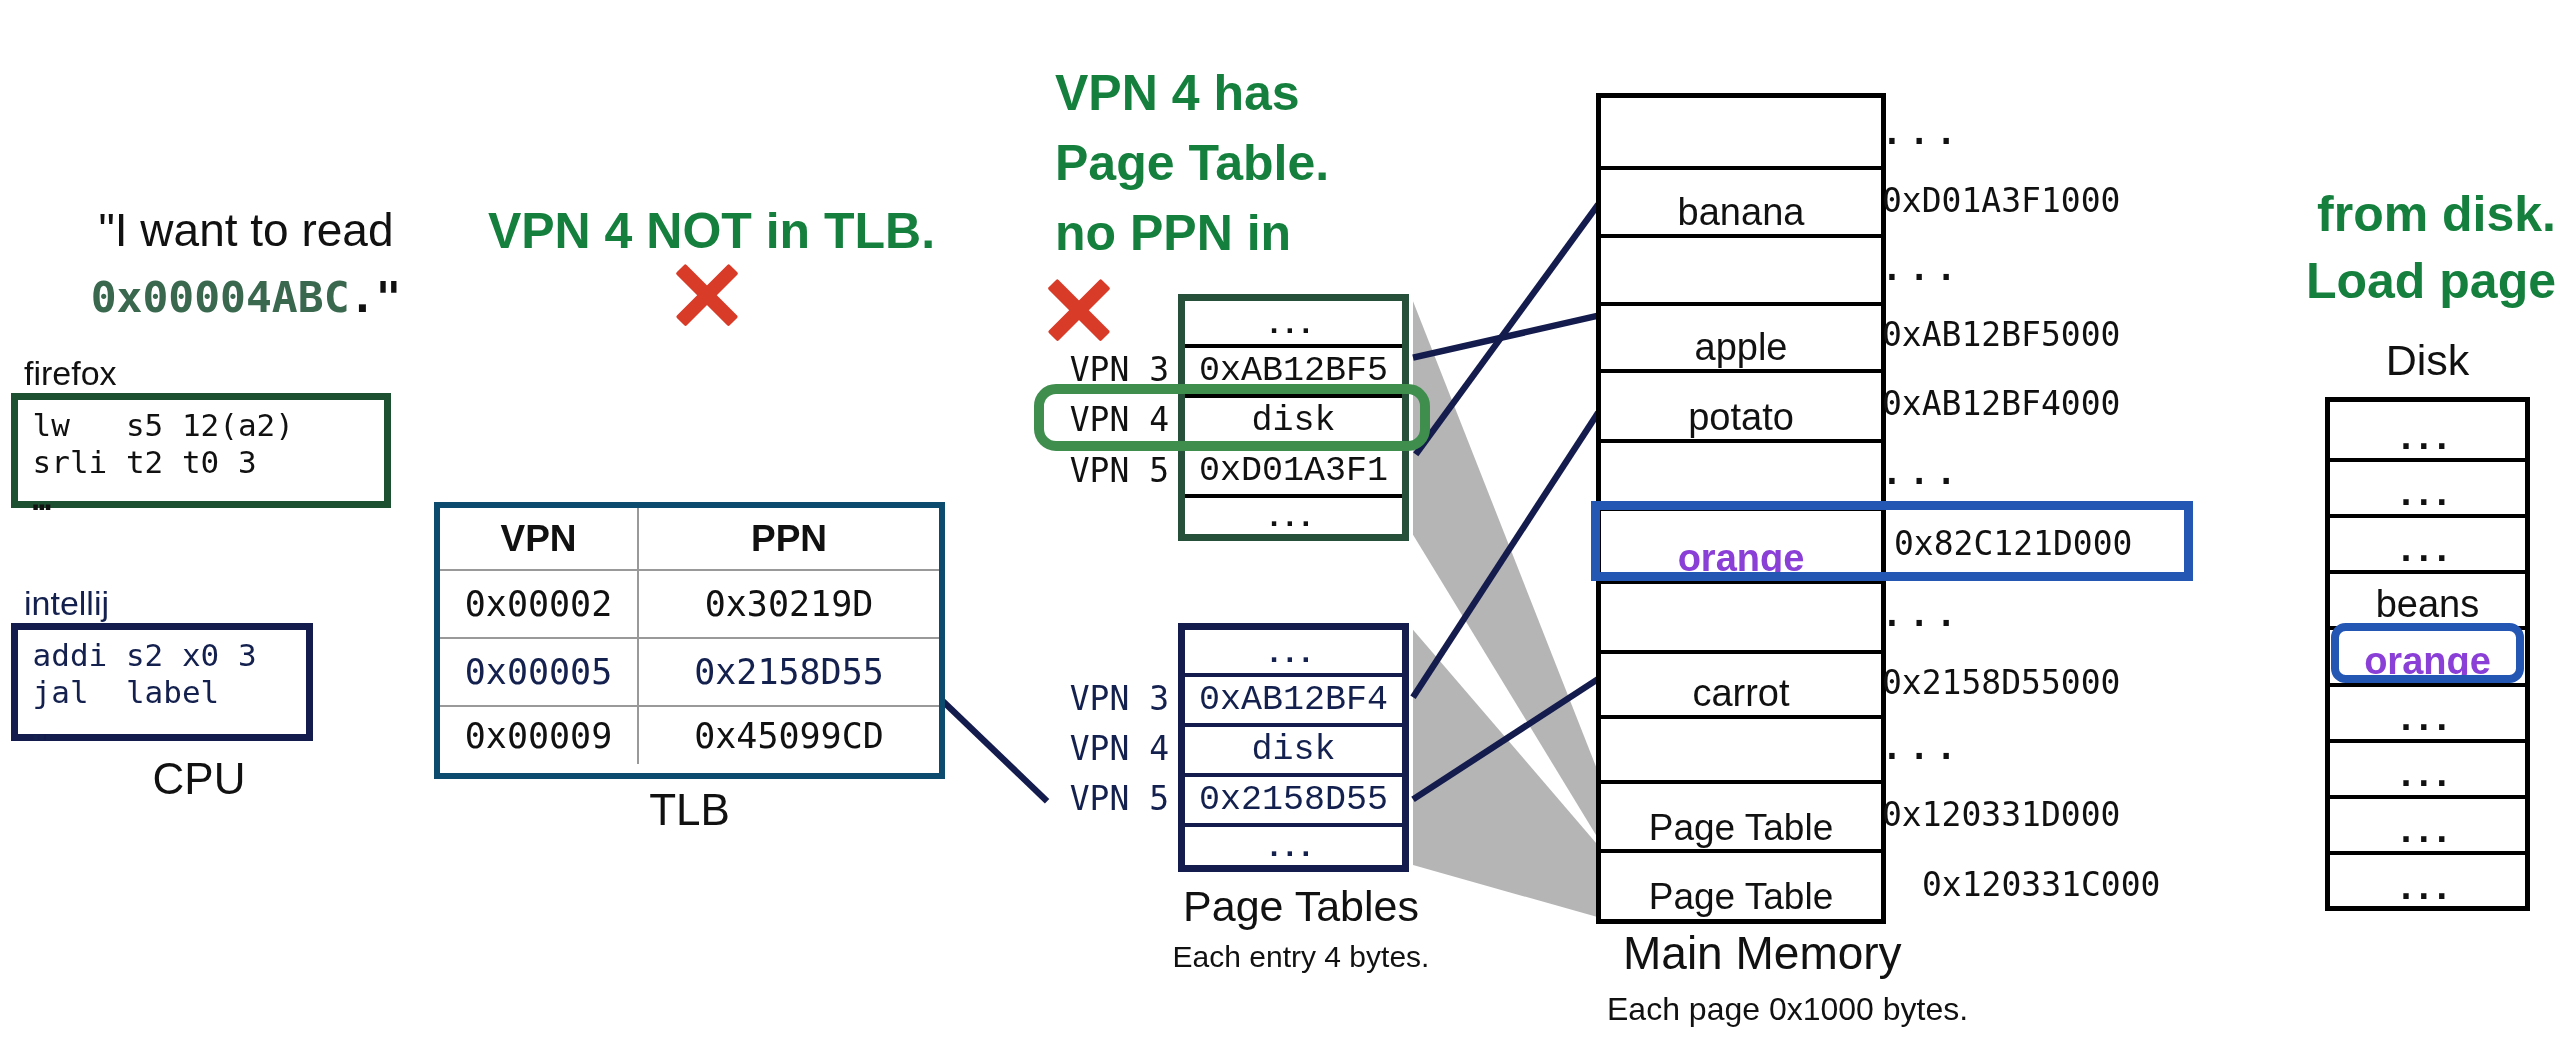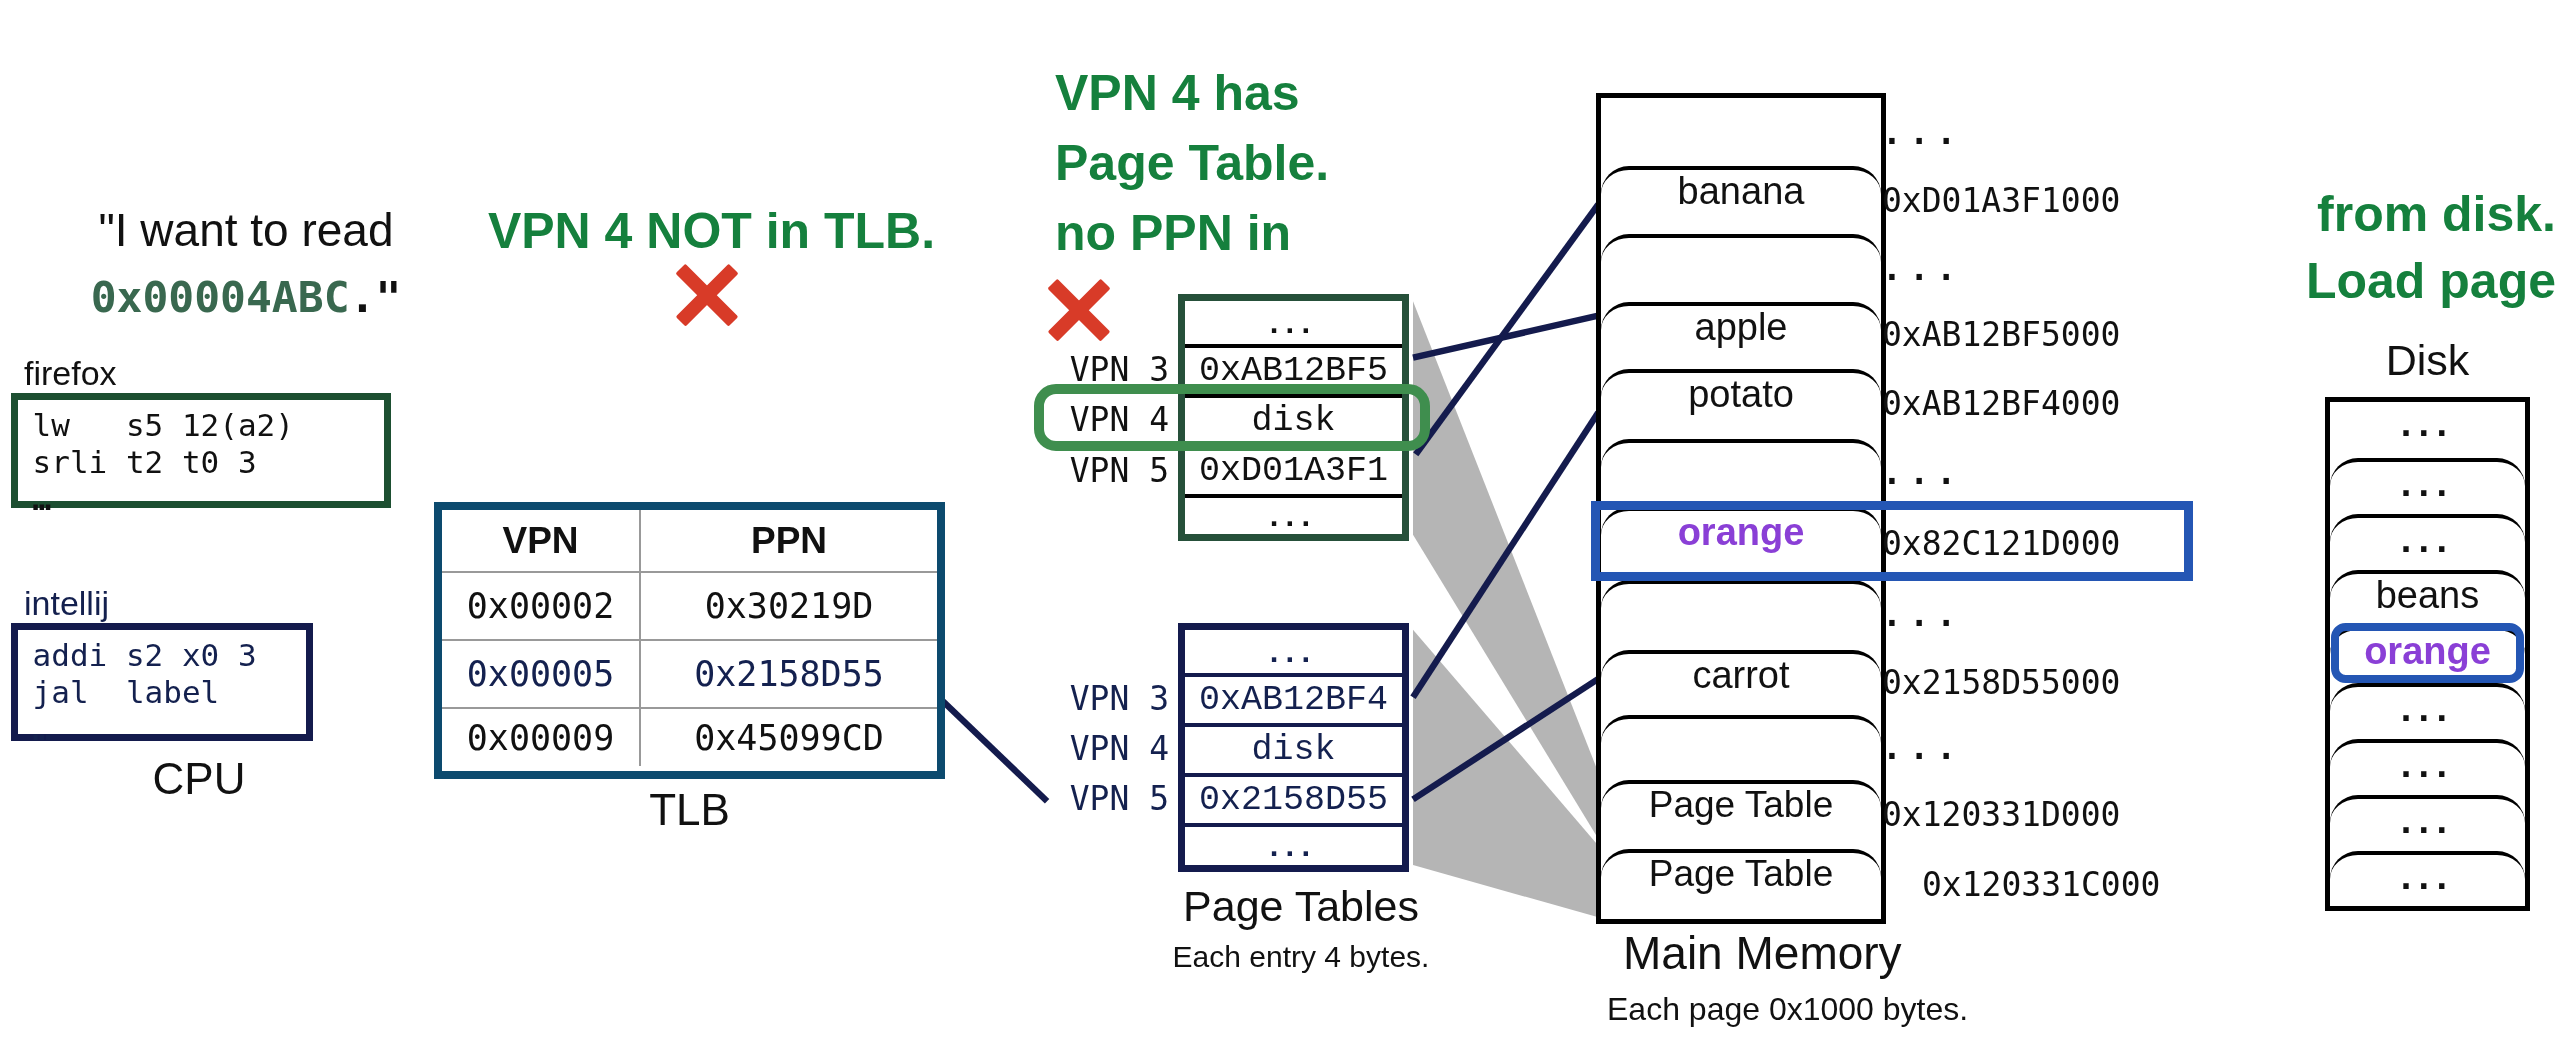--- a/index.html
+++ b/index.html
@@ -25,21 +25,21 @@
   .blue-note{color:#15803d;font-weight:700;font-size:50px;line-height:70px;}
 
   
   .xmark{position:absolute;width:58px;height:58px;z-index:4;}
   .xmark i{position:absolute;left:50%;top:50%;width:75px;height:13.7px;background:#d83b28;border-radius:1.8px;}
   .xmark i.a{transform:translate(-50%,-50%) rotate(45deg);}
   .xmark i.b{transform:translate(-50%,-50%) rotate(-45deg);}
 
   
   .tlb{display:grid;grid-template-columns:197px 1fr;grid-template-rows:61px 68px 68px 59px;
-       border:8px solid #0c4a6e;background:#fff;box-sizing:border-box;z-index:2;}
+       border:6px solid #0c4a6e;background:#fff;box-sizing:border-box;z-index:2;}
   .tlb-cell{display:flex;align-items:center;justify-content:center;font-size:35px;}
   .tlb-head{font-weight:700;font-size:37px;font-family:"Liberation Sans",sans-serif;}
   .tlb-col2{border-left:2.7px solid #999;}
   .tlb-r{border-top:2.7px solid #999;}
   .navy-text{color:#14214f;}
 
   
   .pt{display:grid;background:#fff;box-sizing:border-box;z-index:2;}
   .pt-row{display:flex;align-items:center;justify-content:center;font-family:Liberation Mono, monospace;font-size:35px;}
   .pt-green{border:7.3px solid #26503a;}
@@ -49,21 +49,21 @@
   .pt-navy .pt-row{color:#14214f;}
   .vpn-lab{position:absolute;width:130px;height:50px;display:flex;align-items:center;justify-content:flex-end;
            font-family:"DejaVu Sans Mono",monospace;font-size:33px;z-index:3;}
   .dots{font-family:"Liberation Sans",sans-serif;font-weight:700;letter-spacing:7.3px;font-size:31px;}
 
   
   .hl{position:absolute;box-sizing:border-box;background:transparent;z-index:5;}
 
   
   .stack{display:grid;background:#fff;box-sizing:border-box;border:5.5px solid #000;z-index:2;}
-  .stack .row{display:flex;align-items:flex-start;justify-content:center;font-size:38px;border-radius:28px;}
+  .stack .row{display:flex;align-items:flex-end;justify-content:center;font-size:38px;}
   .stack .row + .row{border-top:4.6px solid #000;}
   .addr{position:absolute;height:44px;display:flex;align-items:center;font-family:"DejaVu Sans Mono",monospace;
         font-size:33px;color:#111;z-index:3;}
   .purple{color:#8a3fd6;font-weight:700;}
   .caption-main{font-size:46px;color:#111;margin-left:16px;}
   .caption-sub{font-size:32px;color:#111;margin-top:11px;}
   .cap46{font-size:43px;color:#111;}
   .cap33{font-size:30px;color:#111;margin-top:9px;}
   .disk-row-text{font-size:35px;}
 </style>
@@ -197,21 +197,21 @@
         <span>Page Table</span>
       </div>
   </div>
 
   <div class="addr dots" style="left:1882px;top:110px;">...</div>
   <div class="addr" style="left:1882px;top:178px;">0xD01A3F1000</div>
   <div class="addr dots" style="left:1882px;top:246px;">...</div>
   <div class="addr" style="left:1882px;top:312px;">0xAB12BF5000</div>
   <div class="addr" style="left:1882px;top:381px;">0xAB12BF4000</div>
   <div class="addr dots" style="left:1882px;top:450px;">...</div>
-  <div class="addr" style="left:1882px;top:521px;">0x82C121D000</div>
+  <div class="addr" style="left:1882px;top:521px;padding-left:12px;">0x82C121D000</div>
   <div class="addr dots" style="left:1882px;top:592px;">...</div>
   <div class="addr" style="left:1882px;top:660px;">0x2158D55000</div>
   <div class="addr dots" style="left:1882px;top:725px;">...</div>
   <div class="addr" style="left:1882px;top:792px;">0x120331D000</div>
   <div class="addr" style="left:1882px;top:862px;padding-left:40px;">0x120331C000</div>
 
   <div class="hl" style="left:1591px;top:501px;width:602px;height:80px;border:9px solid #2456b4;"></div>
 
   <div class="abs" style="left:1607px;top:926px;width:475px;z-index:2;">
     <div class="caption-main">Main Memory</div>

